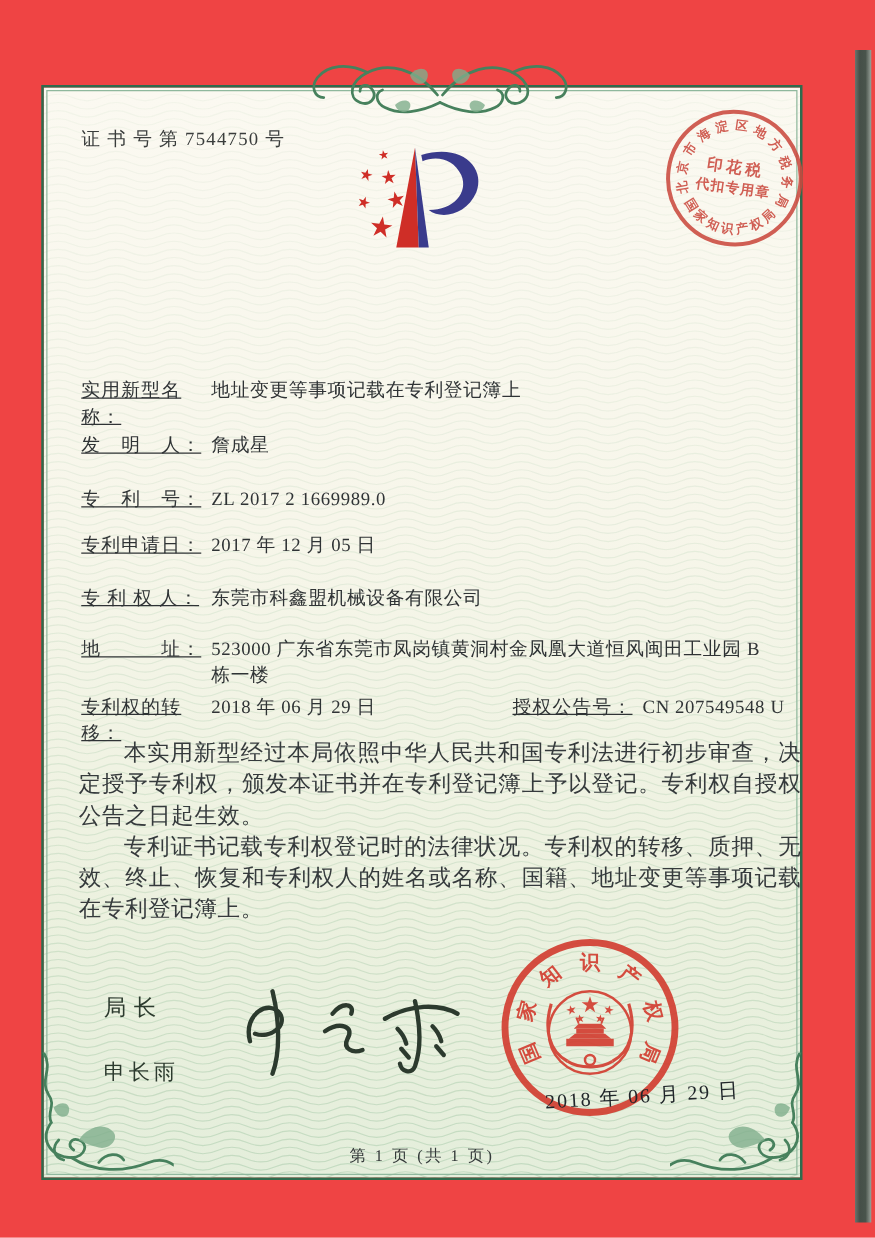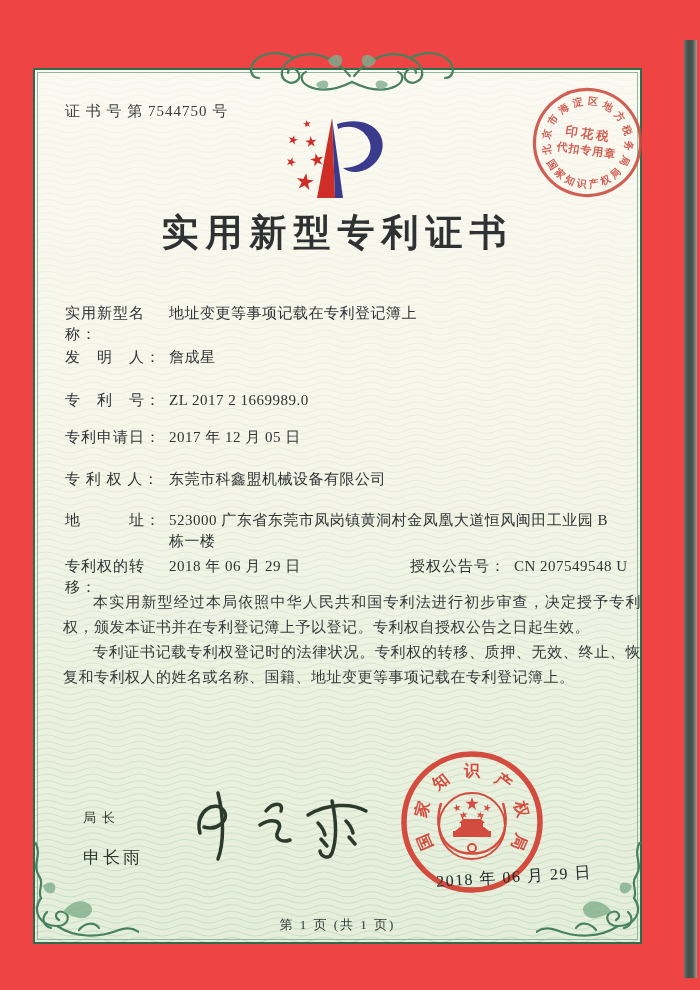--- a/index.html
+++ b/index.html
@@ -17,33 +17,33 @@
   .frame-inner{position:absolute;inset:2px;border:1px solid var(--frame-green-light,#8fb89d);pointer-events:none;}
   .waves{position:absolute;inset:0;width:100%;height:100%;}
 
   .cert-number{position:absolute;left:30px;top:32px;font-size:15px;letter-spacing:1px;color:#3a3d3c;}
   .logo{position:absolute;left:250px;top:40px;}
   .title{position:absolute;left:0;top:138px;width:100%;text-align:center;
     font-size:37px;font-weight:bold;letter-spacing:7px;color:#2e3233;}
 
   .fields{position:absolute;left:0;top:0;width:100%;}
   .frow{position:absolute;left:30px;right:16px;font-size:15px;color:#2f3335;line-height:21px;}
-  .frow .lbl{display:inline-block;width:104px;vertical-align:top;letter-spacing:1px;}
+  .frow .lbl{display:inline-block;width:104px;vertical-align:top;letter-spacing:1px;text-decoration:underline;}
   .frow .val{display:inline-block;width:452px;vertical-align:top;letter-spacing:0.5px;}
   .f0{top:233px}.f1{top:277px}.f2{top:320px}.f3{top:357px}.f4{top:399px}.f5{top:440px}
   .grant-row{top:486px;}
   .grant-row .pair2{position:absolute;left:345px;top:0;white-space:nowrap;}
   .grant-row .pair2 .lbl{width:104px;}
   .grant-row .pair2 .val{width:auto;}
 
-  .paras{position:absolute;left:28px;top:520px;width:578px;font-size:15px;line-height:25px;
+  .paras{position:absolute;left:28px;top:520px;width:578px;font-size:18px;line-height:25px;
     color:#353a3c;letter-spacing:0.5px;text-align:justify;}
   .paras p{margin:0;text-indent:2em;}
 
-  .officer-title{position:absolute;left:48px;top:739px;font-size:13px;letter-spacing:6px;color:#2c3a2e;}
+  .officer-title{position:absolute;left:48px;top:724px;font-size:18px;letter-spacing:6px;color:#2c3a2e;}
   .officer-name{position:absolute;left:48px;top:776px;font-size:17px;letter-spacing:3px;color:#2c3a2e;}
   .signature{position:absolute;left:140px;top:715px;}
 
   .agency-seal{position:absolute;left:362px;top:677px;}
   .seal-date{position:absolute;left:374px;top:797px;width:210px;text-align:center;
     font-size:16px;letter-spacing:1.5px;color:#20262a;transform:rotate(-3.5deg);z-index:3;}
   .tax-stamp{position:absolute;left:490px;top:10px;}
 
   .flourish-top{position:absolute;left:197px;top:-24px;}
   .flourish-bl{position:absolute;left:-8px;top:772px;}
@@ -213,21 +213,20 @@
           <polygon points="25.5,26.0 27.2,30.0 31.5,29.7 28.2,32.5 29.9,36.5 26.2,34.3 22.9,37.1 23.9,32.9 20.2,30.7 24.5,30.3" fill="var(--logo-red,#cf2e27)"></polygon>
           <polygon points="7.7,47.3 7.6,50.9 11.0,52.2 7.5,53.2 7.4,56.8 5.3,53.8 1.9,54.8 4.1,51.9 2.1,48.9 5.5,50.2" fill="var(--logo-red,#cf2e27)"></polygon>
           <polygon points="30.5,43.2 33.1,47.6 38.1,46.5 34.7,50.3 37.2,54.7 32.6,52.6 29.2,56.4 29.7,51.3 25.0,49.3 30.0,48.2" fill="var(--logo-red,#cf2e27)"></polygon>
           <polygon points="21.3,63.1 22.4,69.5 28.9,70.4 23.1,73.5 24.2,79.9 19.5,75.4 13.7,78.5 16.6,72.6 11.9,68.1 18.4,69.0" fill="var(--logo-red,#cf2e27)"></polygon>
         </g>
       <polygon points="47,8 32,88 50,88" fill="var(--logo-red,#cf2e27)"></polygon>
       <polygon points="47,8 50,88 58,88" fill="var(--logo-blue,#3a3b8c)"></polygon>
       <path d="M52,14 C84,4 104,24 96,44 C88,62 68,66 58,58 C78,58 90,44 84,30 C78,17 64,14 53,19 Z" fill="var(--logo-blue,#3a3b8c)"></path>
     </svg>
 
-    <div class="title">实用新型专利证书</div>
 
     <div class="fields">
       <div class="frow f0">
         <span class="lbl">实用新型名称：</span><span class="val">地址变更等事项记载在专利登记簿上</span>
       </div>
       <div class="frow f1">
         <span class="lbl">发　明　人：</span><span class="val">詹成星</span>
       </div>
       <div class="frow f2">
         <span class="lbl">专　利　号：</span><span class="val">ZL 2017 2 1669989.0</span>

